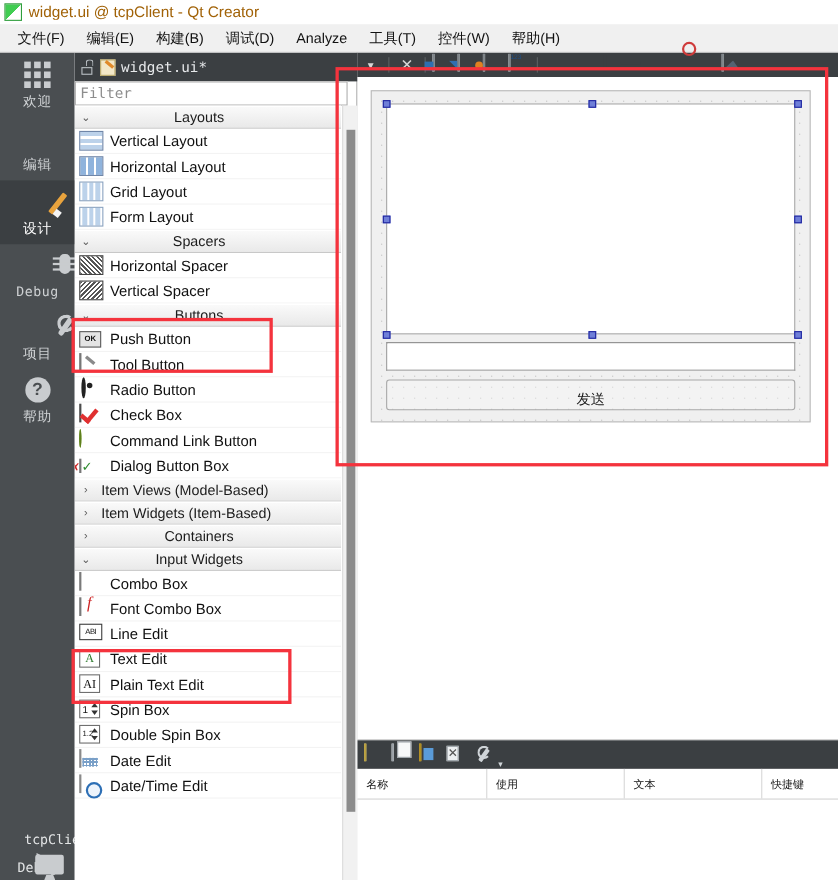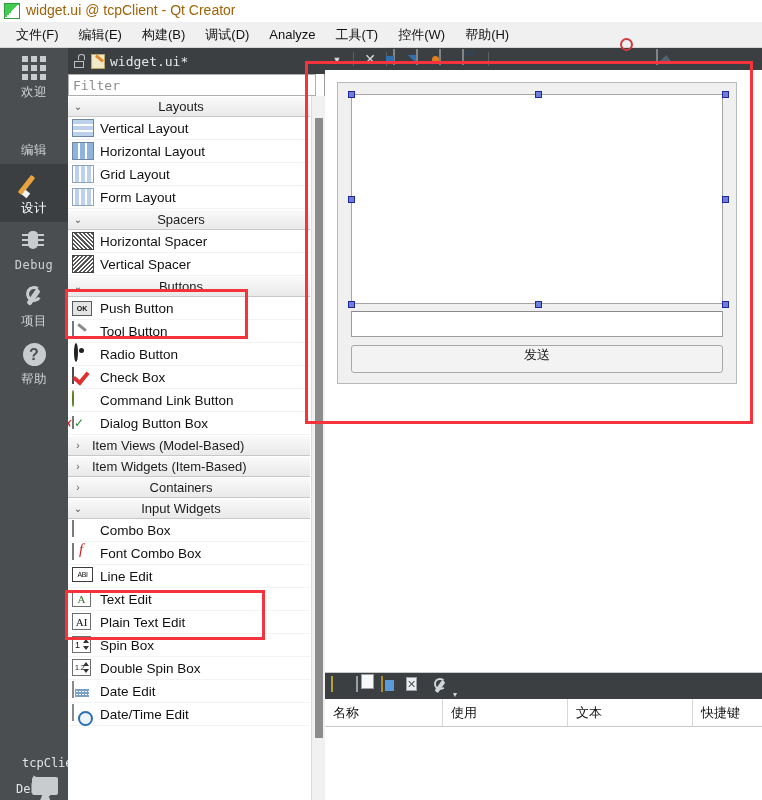--- a/index.html
+++ b/index.html
@@ -40,21 +40,21 @@
 
   
   #modebar {
     position:absolute; left:0; top:48px; width:68px; height:752px;
     background:#4a4e51;
     display:flex; flex-direction:column; align-items:center;
   }
   .mode {
     width:68px; padding:7px 0 5px 0;
     display:flex; flex-direction:column; align-items:center; gap:3px;
-    color:#cfd2d4; font-size:12px; cursor:default;
+    color:#cfd2d4; font-size:12px; cursor:default;text-align:right;
   }
   .mode.active { background:#3b3f42; color:#ffffff; }
   .mode .glyph { width:26px; height:26px; position:relative; }
   .mode-label { font-size:12.5px; letter-spacing:0.5px; }
   .mode-label.mono { font-family:"DejaVu Sans Mono", monospace; font-size:12px;}
 
   
   .ico-grid { display:grid; grid-template-columns:repeat(3,6px); grid-template-rows:repeat(3,6px); gap:3px;
               width:24px; height:24px; margin:1px auto;}
   .ico-grid i { background:#c9cccf; display:block; }
@@ -243,21 +243,21 @@
     position:absolute; left:13px; top:11px; right:13px; height:210px;
     background:#ffffff; border:1px solid #a6a6a6;
   }
   #lineedit {
     position:absolute; left:13px; top:228px; right:13px; height:26px;
     background:#ffffff; border:1px solid #9d9d9d; border-top-color:#8a8a8a;
   }
   #sendbtn {
     position:absolute; left:13px; top:262px; right:13px; height:28px;
     background:rgba(250,250,250,0.35); border:1px solid #a8a8a8; border-radius:3px;
-    display:flex; align-items:flex-start; justify-content:center;
+    display:flex; align-items:flex-end; justify-content:center;
     font-size:13px; color:#1a1a1a;
   }
   .handle { position:absolute; width:7px; height:7px; background:#6f7fd8; border:1px solid #2026a0; }
 
   
   .redrect { position:absolute; border:3px solid #f4333d; pointer-events:none; }
 
   
   #bottompanel {
     position:absolute; left:325px; top:672px; width:437px; height:128px;
@@ -273,21 +273,21 @@
   .bt-paste{ width:15px;height:17px;background:#f0c24a;border:1px solid #b08d20;position:relative;}
   .bt-paste:after{content:"";position:absolute;left:3px;top:3px;width:9px;height:11px;background:#5a9bd8;}
   .bt-del{ width:15px;height:16px;background:#eceff1;border:1px solid #9aa0a6;position:relative;color:#555;
      font-size:11px;text-align:center;line-height:15px;}
   .bt-wrench{ width:18px;height:17px;position:relative;}
   .bt-wrench:before{content:"";position:absolute;left:7px;top:3px;width:4px;height:13px;background:#cfd4d8;transform:rotate(35deg);border-radius:1px;}
   .bt-wrench:after{content:"";position:absolute;left:3px;top:1px;width:8px;height:8px;border:2px solid #cfd4d8;border-radius:50%;border-right-color:transparent;}
   .bt-caret{ color:#cfd4d8; font-size:8px; align-self:flex-end; margin-left:-3px; }
 
   #act-header { display:flex; height:28px; border-bottom:1px solid #c8c8c8; background:#ffffff;}
-  .act-col { font-size:13px; color:#111; display:flex; align-items:center; padding-left:8px;
+  .act-col { font-size:10px; color:#111; display:flex; align-items:center; padding-left:8px;
      border-right:1px solid #d8d8d8; }
   #act-body { height:74px; background:#ffffff; }
 </style>
 </head>
 <body>
 
 <div id="titlebar">
   <span class="tb-icon"></span>
   <span class="tb-title">widget.ui @ tcpClient - Qt Creator</span>
 </div>

